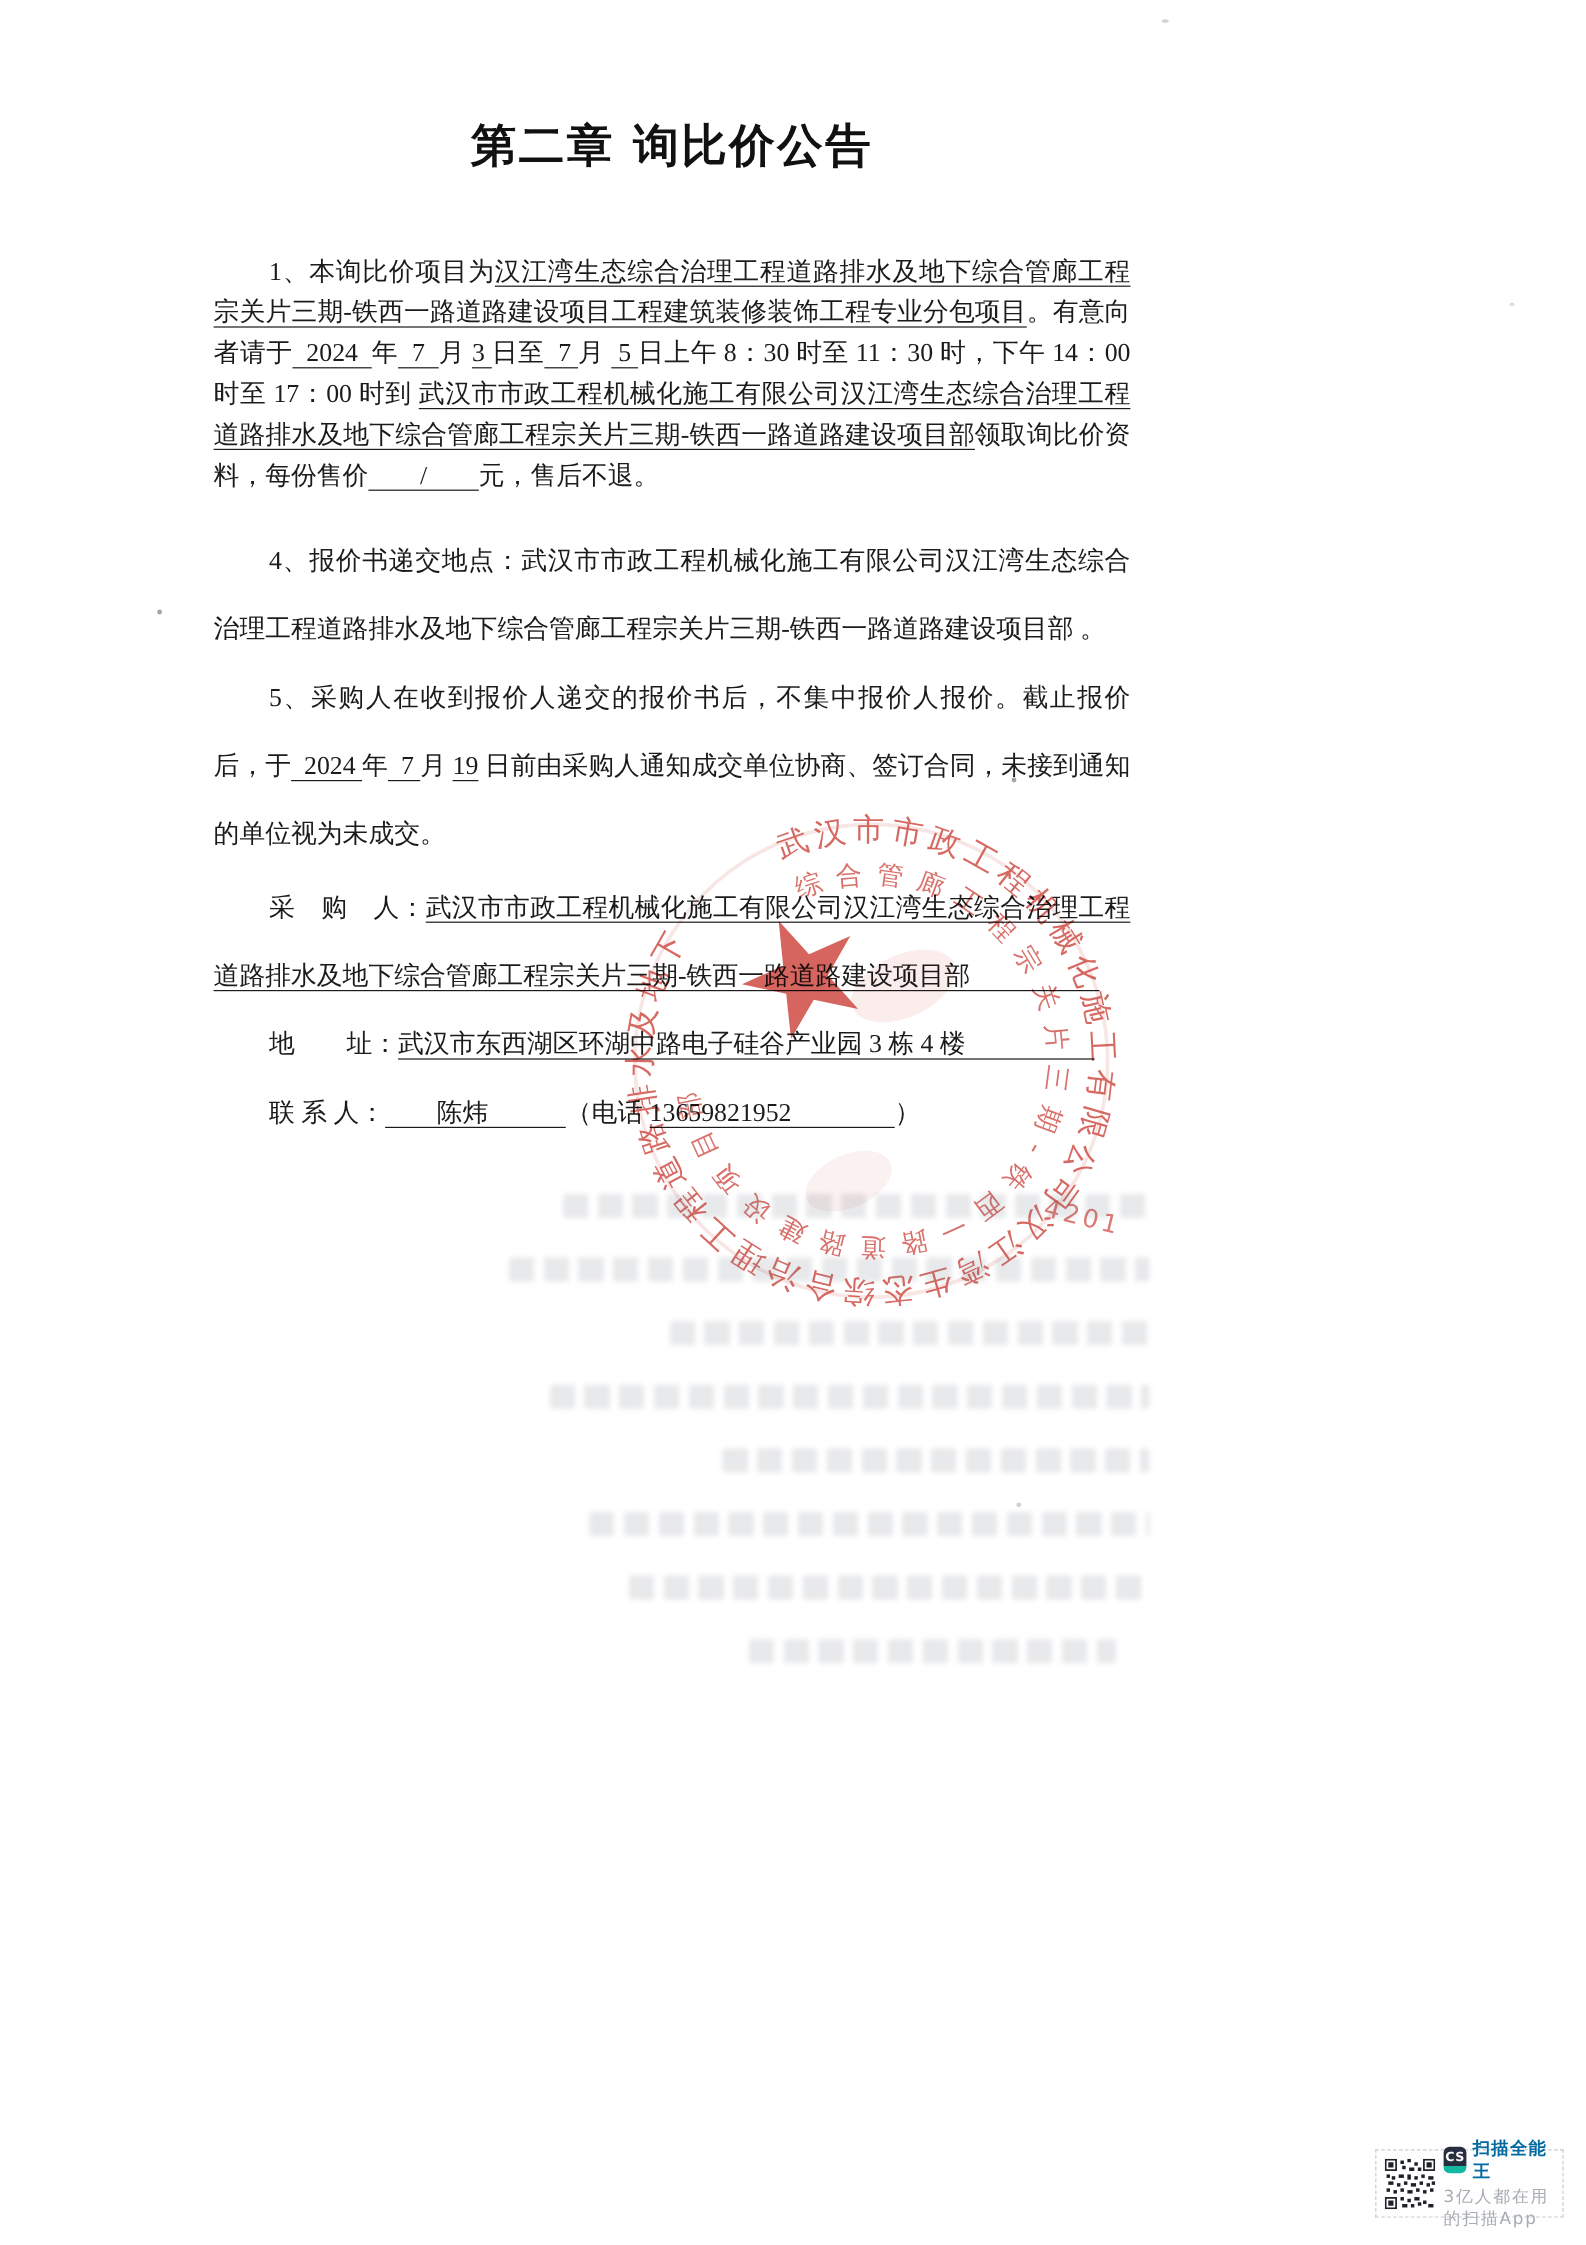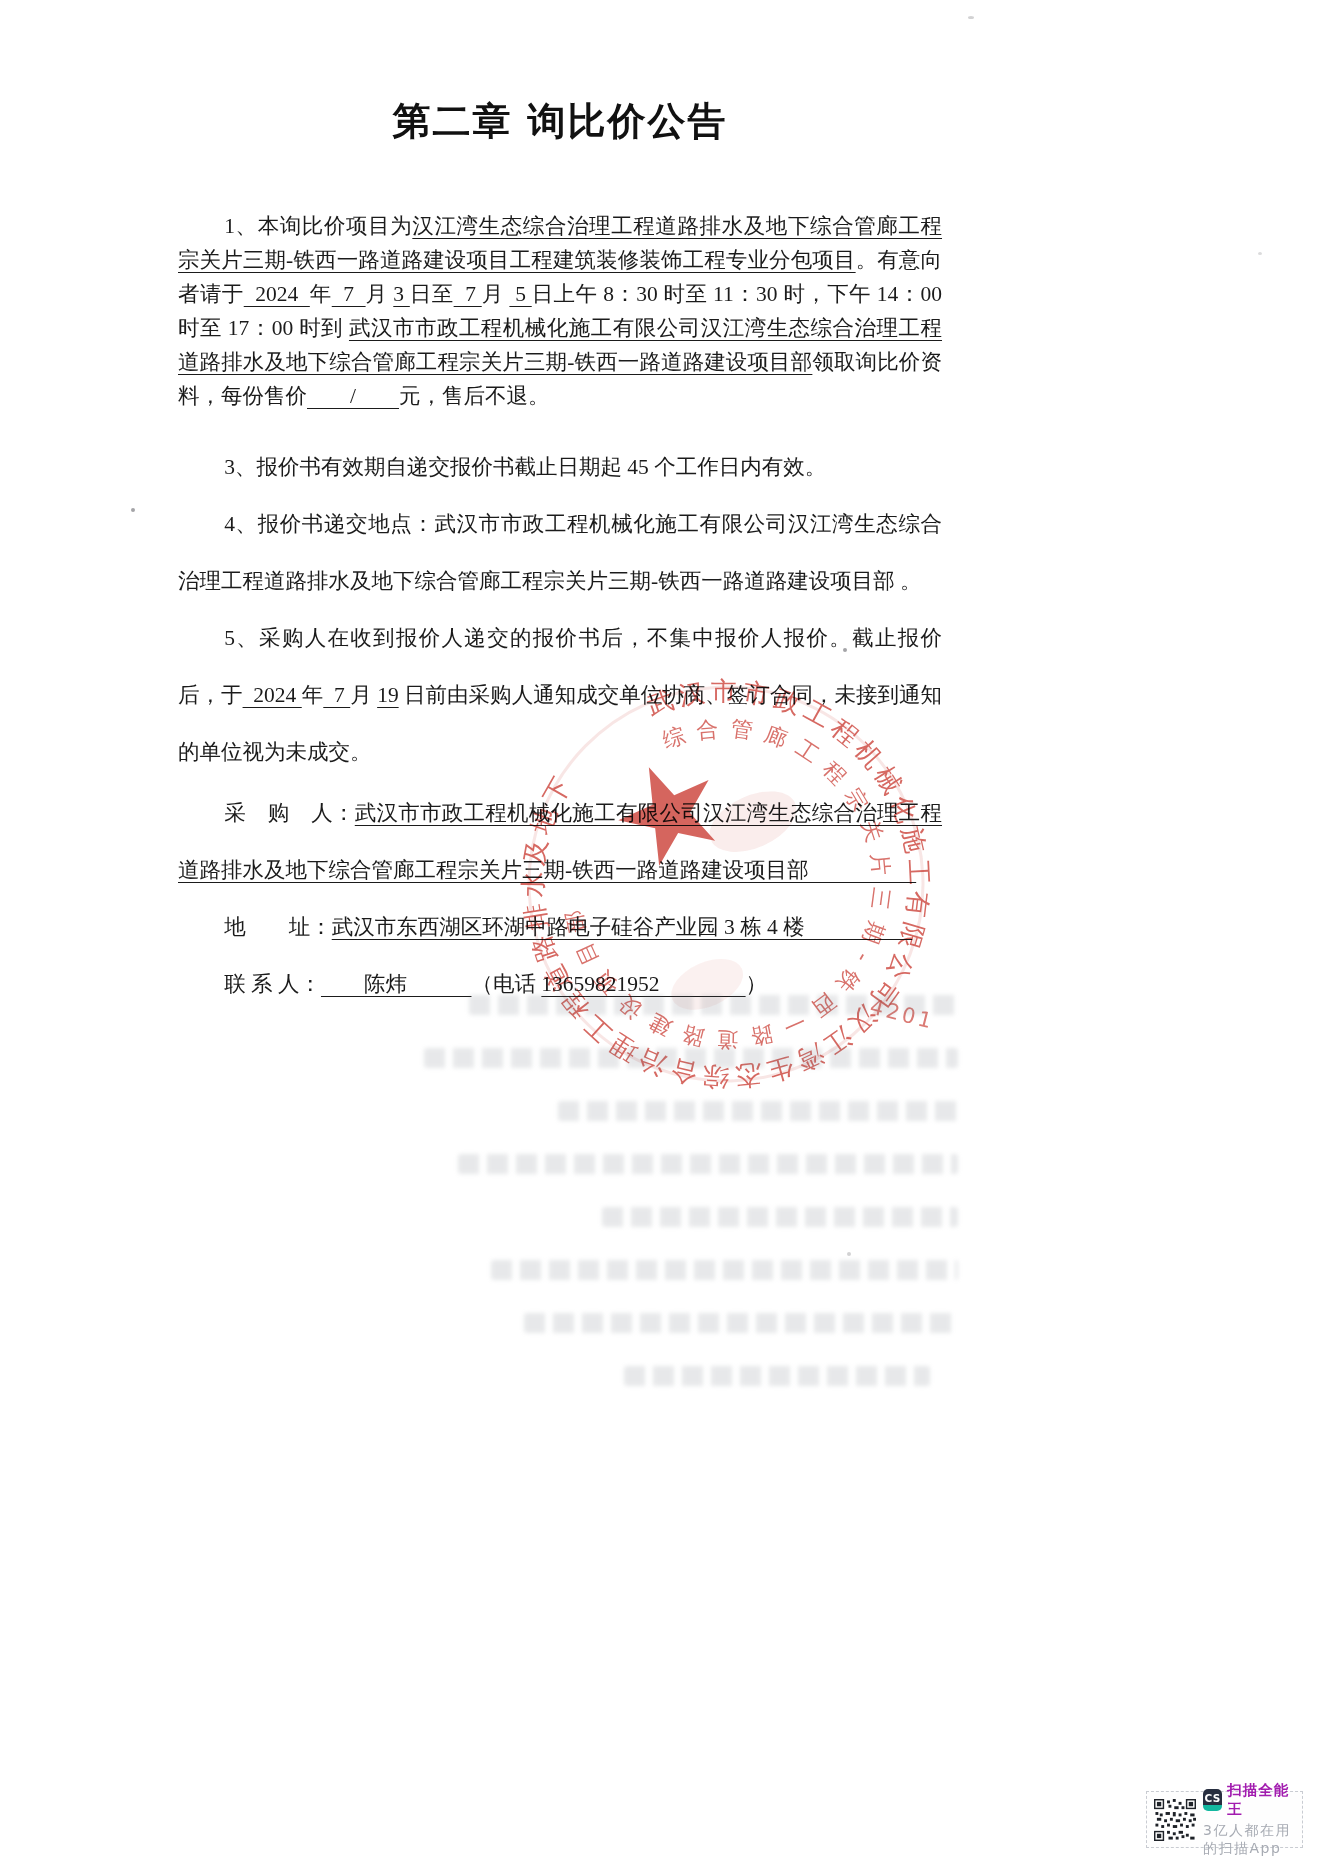--- a/index.html
+++ b/index.html
@@ -48,33 +48,32 @@
   }
   .qr { width:42px; height:42px; flex:0 0 auto; }
   .wm-col { display:flex; flex-direction:column; gap:3px; }
   .wm-row { display:flex; align-items:center; gap:5px; }
   .cs-logo {
     width:22px; height:22px; border-radius:5px; color:#fff;
     background:linear-gradient(#272e3f 0 72%, #14b8a0 72% 100%);
     font-size:10.5px; font-weight:bold; display:flex; justify-content:center;
     align-items:flex-start; padding-top:3px; letter-spacing:.5px;
   }
-  .wm-title { font-size:14.5px; font-weight:bold; color:#a21caf; letter-spacing:1px; }
+  .wm-title { font-size:14.5px; font-weight:bold; color:#0369a1; letter-spacing:1px; }
   .wm-sub { font-size:14px; color:#a7abb3; letter-spacing:1.5px; }
 </style>
 </head>
 <body>
 
 <div class="page">
 
   <div class="content">
     <h1 class="doc-title">第二章  询比价公告</h1>
 
     <p class="para p1"><span>1、本询比价项目为</span><span class="u">汉江湾生态综合治理工程道路排水及地下综合管廊工程宗关片三期-铁西一路道路建设项目工程建筑装修装饰工程专业分包项目</span><span>。有意向者请于</span><span class="u">  2024  </span><span>年</span><span class="u">  7  </span><span>月 </span><span class="u">3 </span><span>日至</span><span class="u">  7 </span><span>月 </span><span class="u"> 5 </span><span>日上午 8：30 时至 11：30 时，下午 14：00 时至 17：00 时到 </span><span class="u">武汉市市政工程机械化施工有限公司汉江湾生态综合治理工程道路排水及地下综合管廊工程宗关片三期-铁西一路道路建设项目部</span><span>领取询比价资料，每份售价</span><span class="u">　　/　　</span><span>元，售后不退。</span></p>
-    <p class="para loose"><span>3、报价书有效期自递交报价书截止日期起 45 个工作日内有效。</span></p>
     <p class="para loose"><span>4、报价书递交地点：武汉市市政工程机械化施工有限公司汉江湾生态综合治理工程道路排水及地下综合管廊工程宗关片三期-铁西一路道路建设项目部 。</span></p>
     <p class="para loose"><span>5、采购人在收到报价人递交的报价书后，不集中报价人报价。截止报价后，于</span><span class="u">  2024 </span><span>年</span><span class="u">  7 </span><span>月 </span><span class="u">19</span><span> 日前由采购人通知成交单位协商、签订合同，未接到通知的单位视为未成交。</span></p>
 
     <div class="footer-block">
       <p class="para loose"><span>采　购　人：</span><span class="u">武汉市市政工程机械化施工有限公司汉江湾生态综合治理工程道路排水及地下综合管廊工程宗关片三期-铁西一路道路建设项目部　　　　　</span></p>
       <p class="para loose"><span>地　　址：</span><span class="u">武汉市东西湖区环湖中路电子硅谷产业园 3 栋 4 楼　　　　　</span></p>
       <p class="para loose"><span>联 系 人：</span><span class="u">　　陈炜　　　</span><span>（电话 </span><span class="u">13659821952　　　　</span><span>）</span></p>
     </div>
   </div>
 

